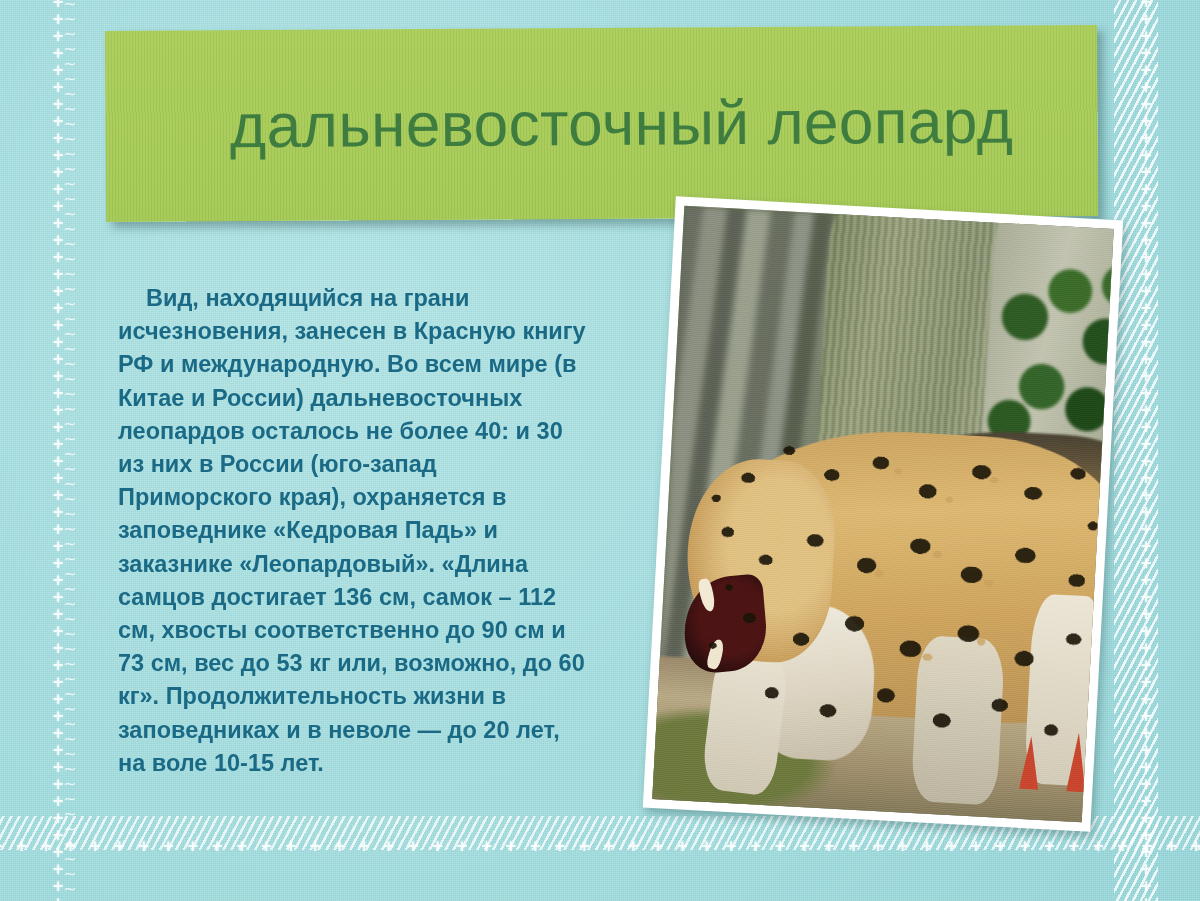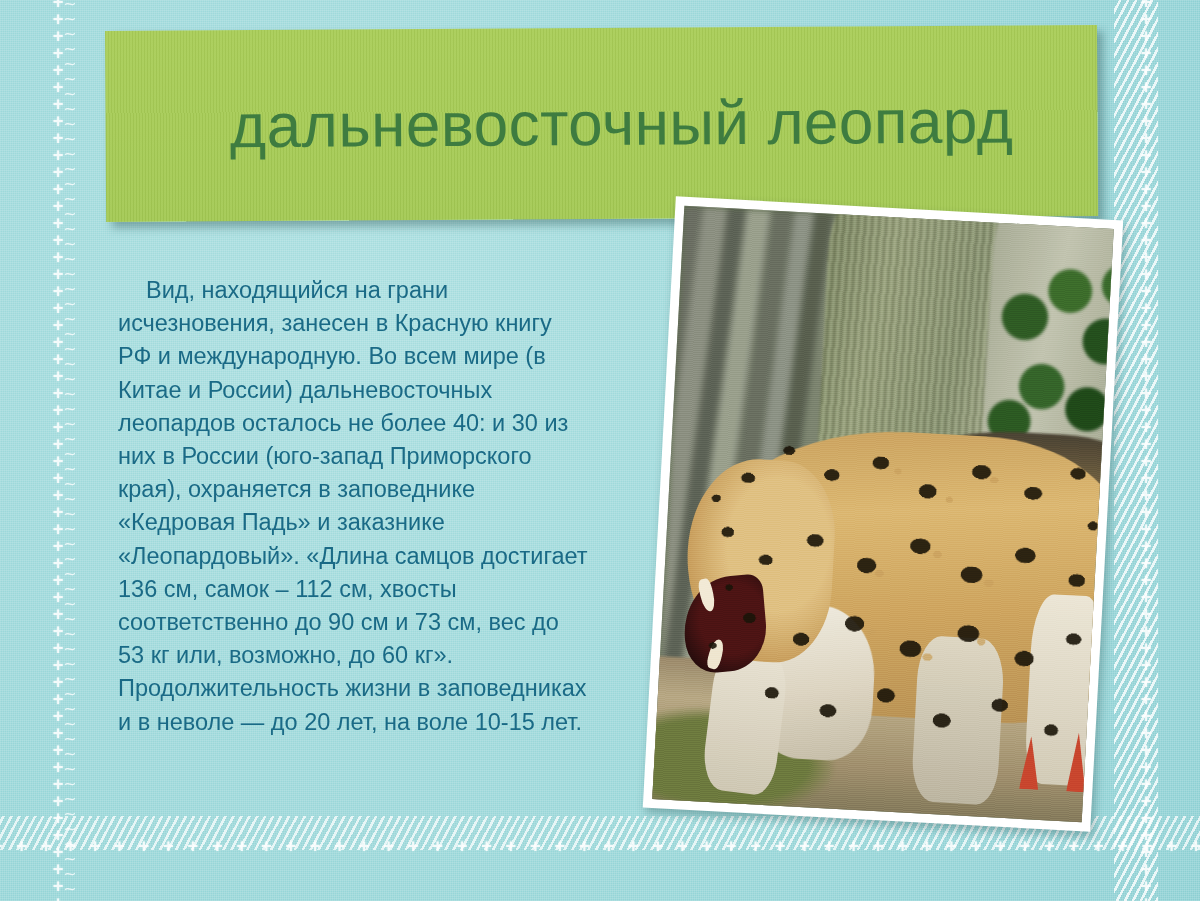--- a/index.html
+++ b/index.html
@@ -73,25 +73,25 @@
     font-weight:400;
     text-align:center;
     letter-spacing:.5px;
     width:95%;
     padding-left:40px;
     box-sizing:border-box;
   }
 
   
   #body-text{
-    position:absolute;left:118px;top:274px;width:470px;
+    position:absolute;left:118px;top:282px;width:470px;
     color:#1a6a86;
     font-size:23.5px;
     line-height:33.2px;
-    font-weight:400;
+    font-weight:700;
     text-indent:28px;
     text-align:left;
   }
 
   
   #photo-frame{
     position:absolute;left:659px;top:208px;width:448px;height:612px;
     background:#ffffff;
     padding:9px;box-sizing:border-box;
     transform:rotate(3.1deg);

